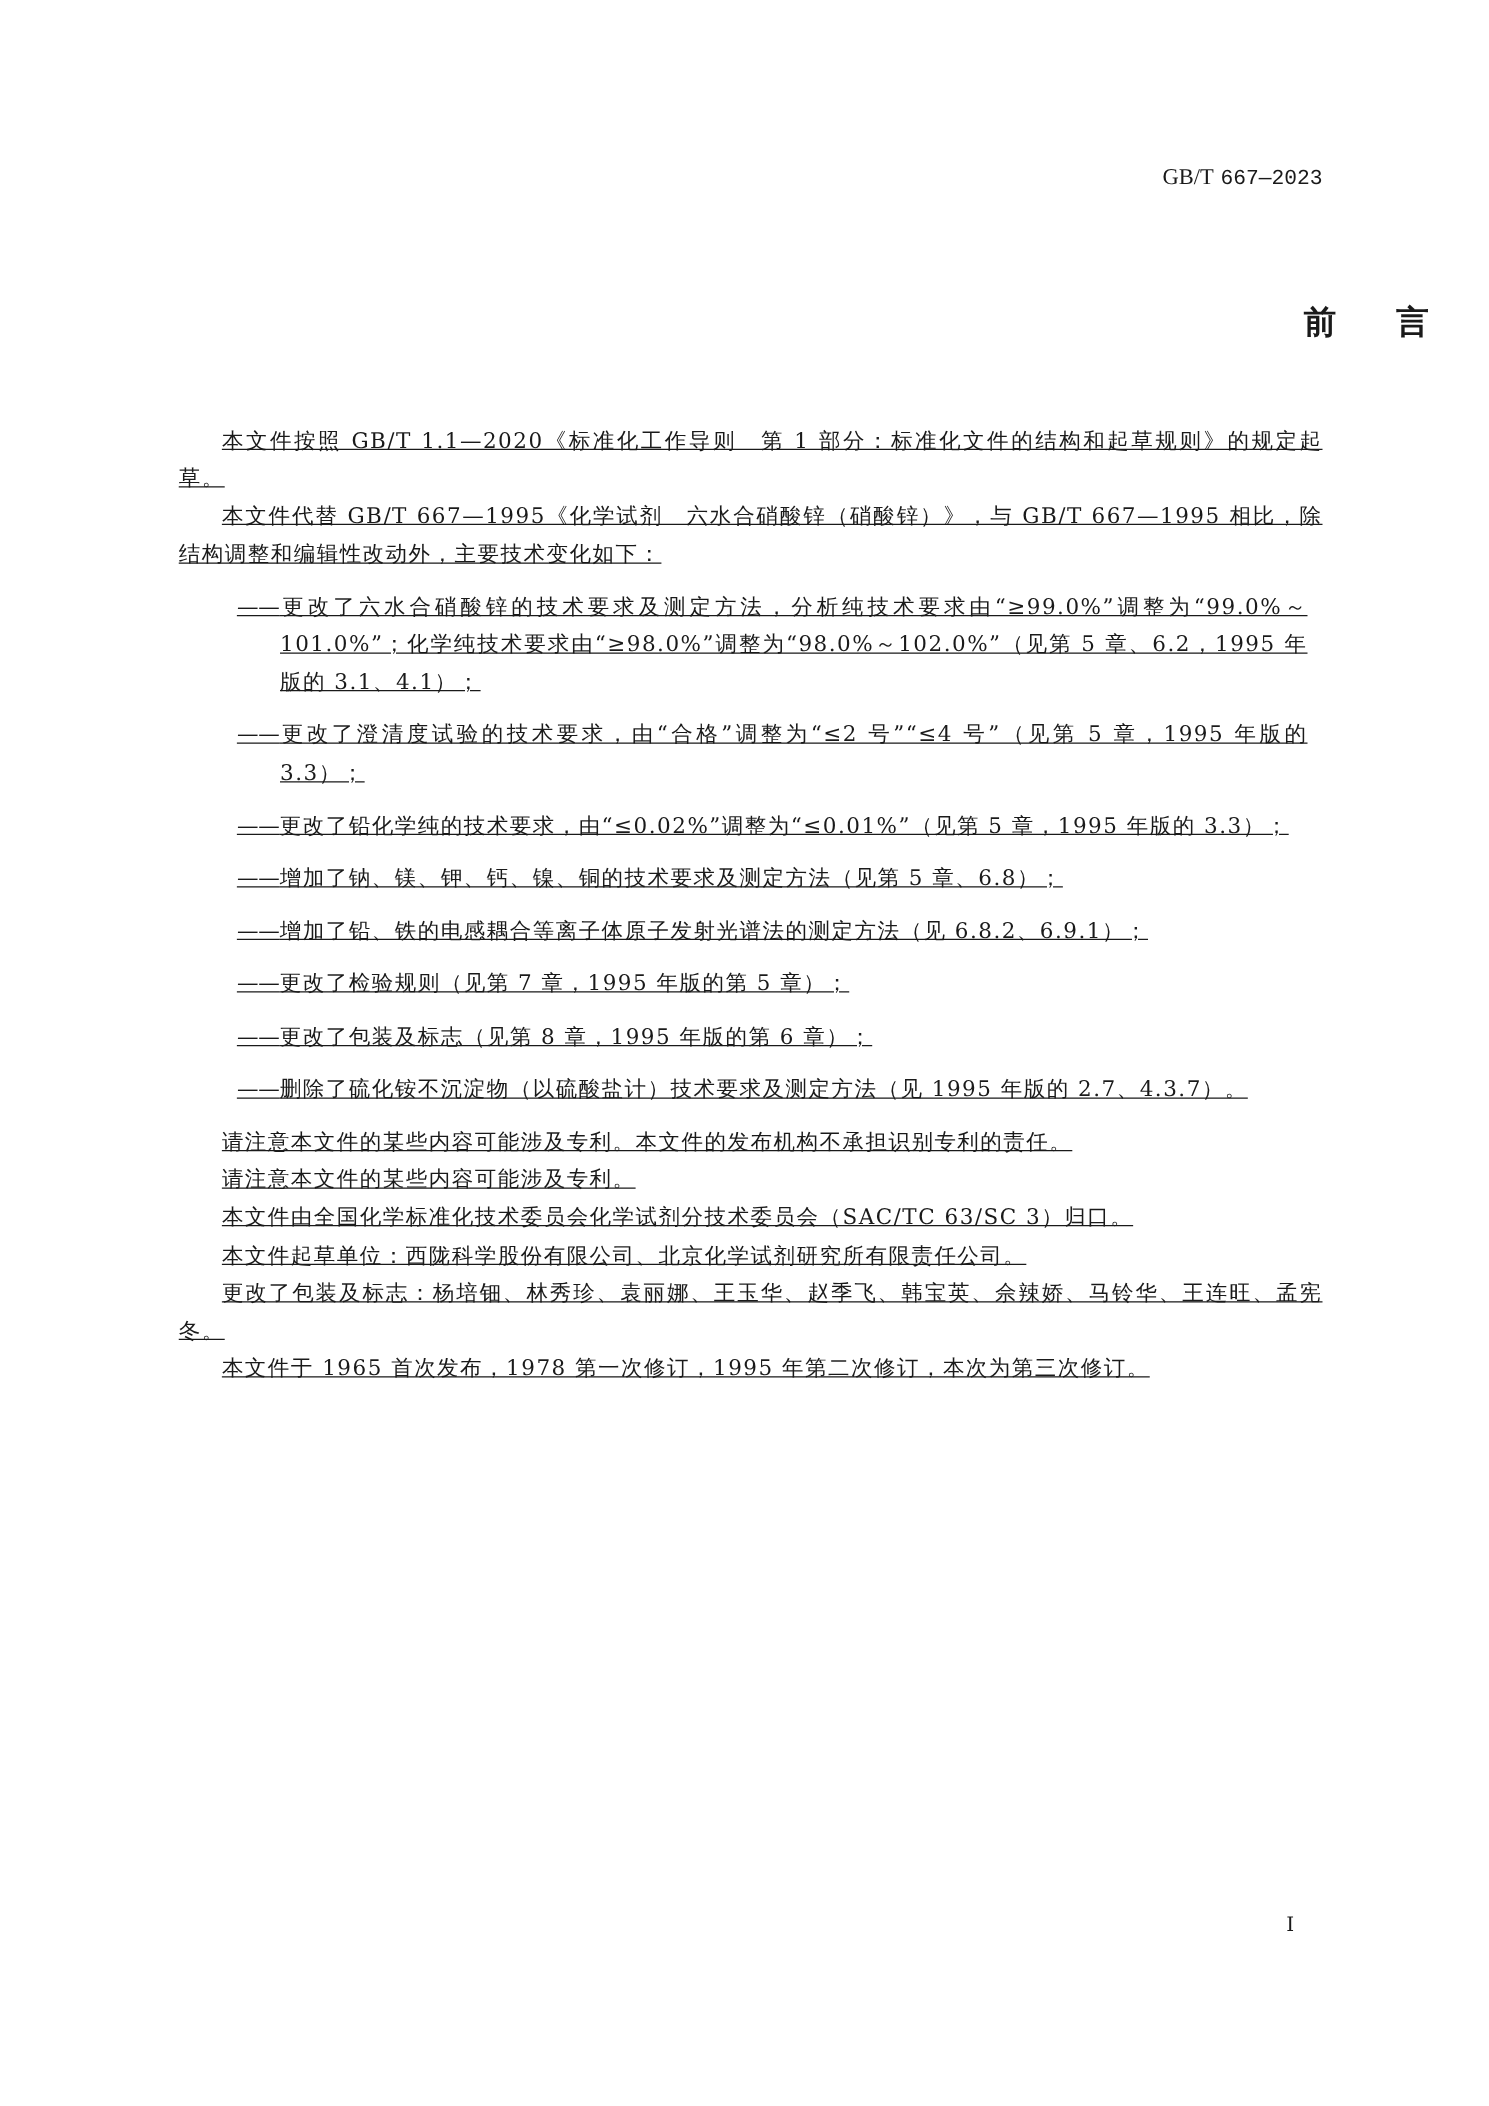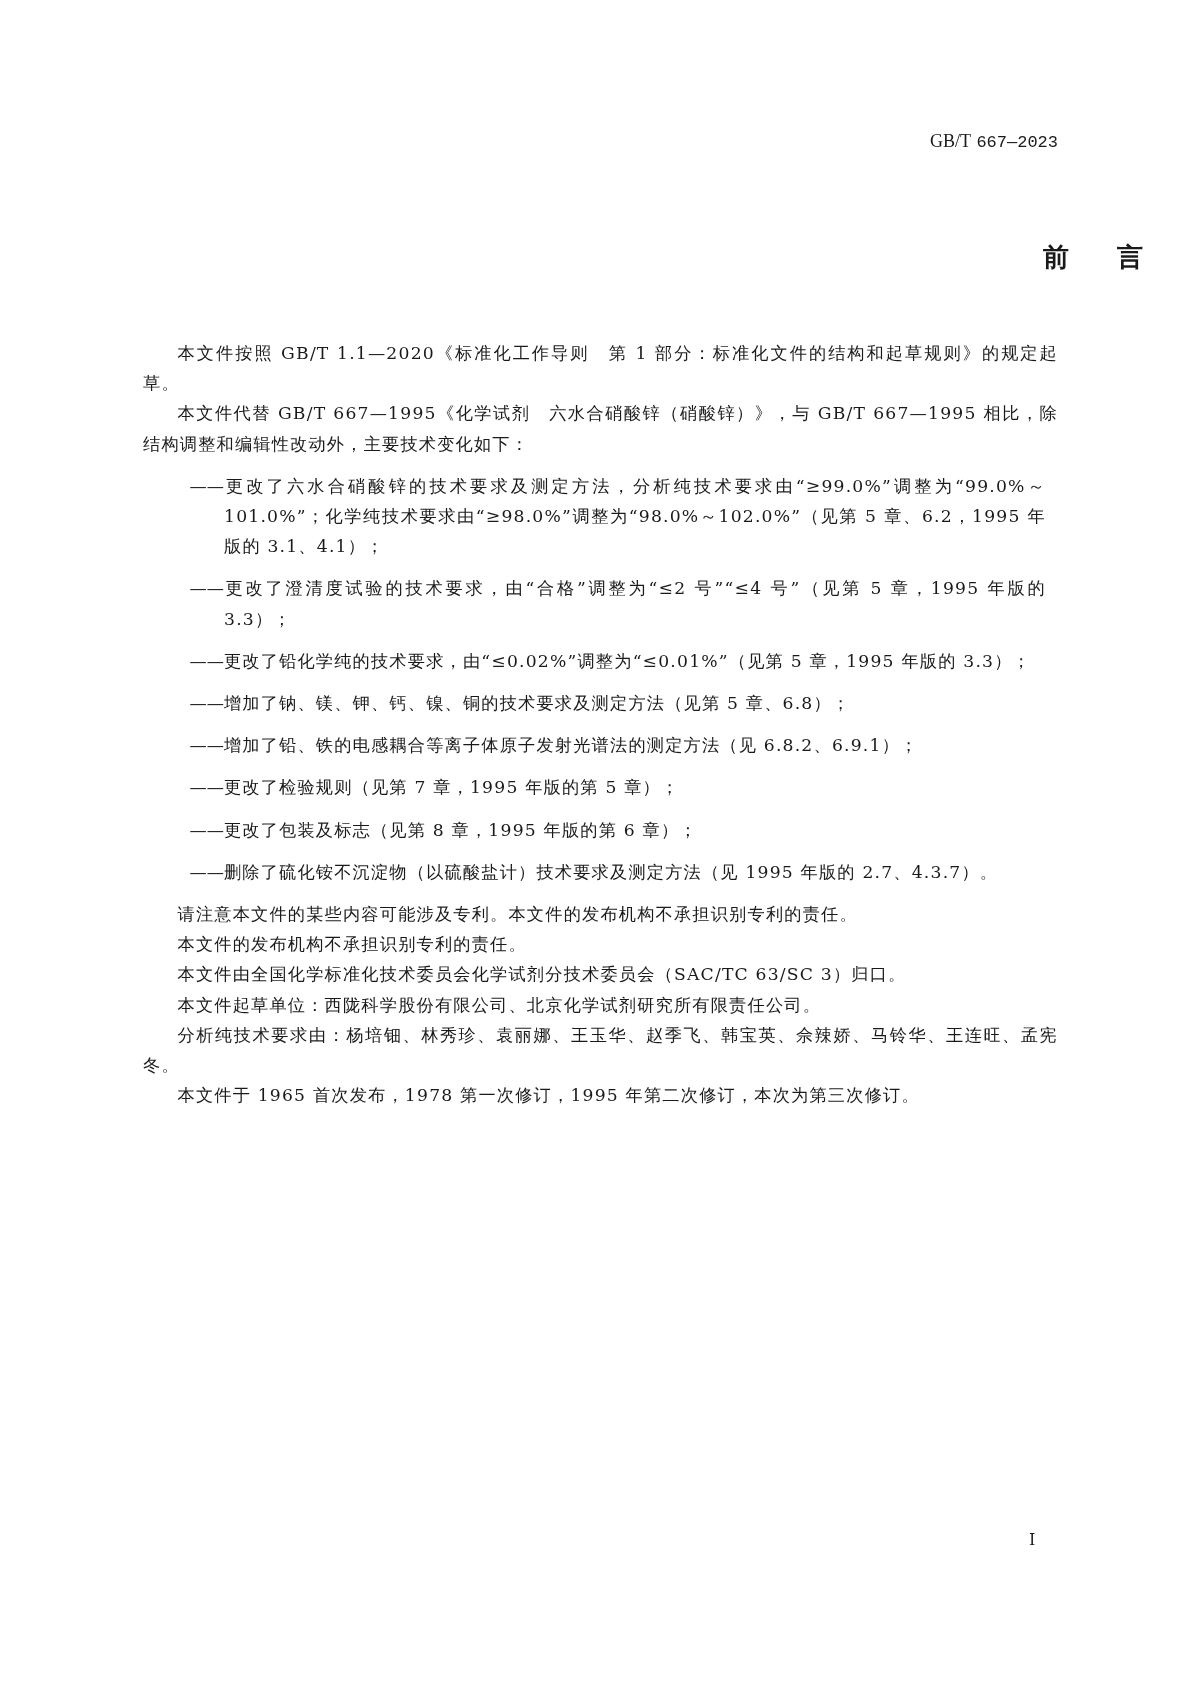--- a/index.html
+++ b/index.html
@@ -3,21 +3,21 @@
 <meta charset="utf-8">
 <style>
   html, body { margin: 0; padding: 0; background: #ffffff; }
   body { width: 1191px; height: 1685px; position: relative; overflow: hidden;
          font-family: "DejaVu Serif", "Liberation Serif", serif; color: #1a1a1a; }
   .std-no { position: absolute; top: 131px; right: 133px; font-size: 17px; }
   .std-no .bold { font-family: "Liberation Serif", serif; font-weight: normal; font-size: 18px; }
   .std-no .num { font-family: Liberation Mono, monospace; margin-top: 20px; }
   .title { position: absolute; top: 240px; left: 0; width: 1191px; text-align: right;
            font-family: "DejaVu Sans", sans-serif; font-size: 26px; font-weight: bold; letter-spacing: 48px; text-indent: 48px; }
-  .content { position: absolute; top: 338px; left: 143px; width: 915px; font-size: 17.2px; line-height: 30.2px; }
+  .content { position: absolute; top: 338px; left: 143px; width: 915px; font-size: 17.2px; line-height: 30.2px; text-decoration: underline; }
   .para { margin: 0; text-indent: 34.5px; text-align: justify; letter-spacing: 1.2px; }
   .item { margin: 12px; padding-left: 69px; text-indent: -34.5px; text-align: justify; letter-spacing: 1.2px; }
   .dash { letter-spacing: 0; }
   .page-num { position: absolute; top: 1530px; left: 1029px; font-size: 16px; }
 </style>
 </head>
 <body>
 
 <div class="std-no">
   <span class="bold">GB/T</span>
@@ -35,20 +35,20 @@
     <p class="item"><span class="dash">——</span><span>更改了澄清度试验的技术要求，由“合格”调整为“≤2 号”“≤4 号”（见第 5 章，1995 年版的 3.3）；</span></p>
     <p class="item"><span class="dash">——</span><span>更改了铅化学纯的技术要求，由“≤0.02%”调整为“≤0.01%”（见第 5 章，1995 年版的 3.3）；</span></p>
     <p class="item"><span class="dash">——</span><span>增加了钠、镁、钾、钙、镍、铜的技术要求及测定方法（见第 5 章、6.8）；</span></p>
     <p class="item"><span class="dash">——</span><span>增加了铅、铁的电感耦合等离子体原子发射光谱法的测定方法（见 6.8.2、6.9.1）；</span></p>
     <p class="item"><span class="dash">——</span><span>更改了检验规则（见第 7 章，1995 年版的第 5 章）；</span></p>
     <p class="item"><span class="dash">——</span><span>更改了包装及标志（见第 8 章，1995 年版的第 6 章）；</span></p>
     <p class="item"><span class="dash">——</span><span>删除了硫化铵不沉淀物（以硫酸盐计）技术要求及测定方法（见 1995 年版的 2.7、4.3.7）。</span></p>
   </div>
 
   <p class="para">请注意本文件的某些内容可能涉及专利。本文件的发布机构不承担识别专利的责任。</p>
-  <p class="para">本文件的发布机构不承担识别专利的责任。</p>
+  <p class="para">请注意本文件的某些内容可能涉及专利。</p>
   <p class="para">本文件由全国化学标准化技术委员会化学试剂分技术委员会（SAC/TC 63/SC 3）归口。</p>
   <p class="para">本文件起草单位：西陇科学股份有限公司、北京化学试剂研究所有限责任公司。</p>
-  <p class="para">分析纯技术要求由：杨培钿、林秀珍、袁丽娜、王玉华、赵季飞、韩宝英、佘辣娇、马铃华、王连旺、孟宪冬。</p>
+  <p class="para">更改了包装及标志：杨培钿、林秀珍、袁丽娜、王玉华、赵季飞、韩宝英、佘辣娇、马铃华、王连旺、孟宪冬。</p>
   <p class="para">本文件于 1965 首次发布，1978 第一次修订，1995 年第二次修订，本次为第三次修订。</p>
 </div>
 
 <div class="page-num">I</div>
 
 </body></html>

